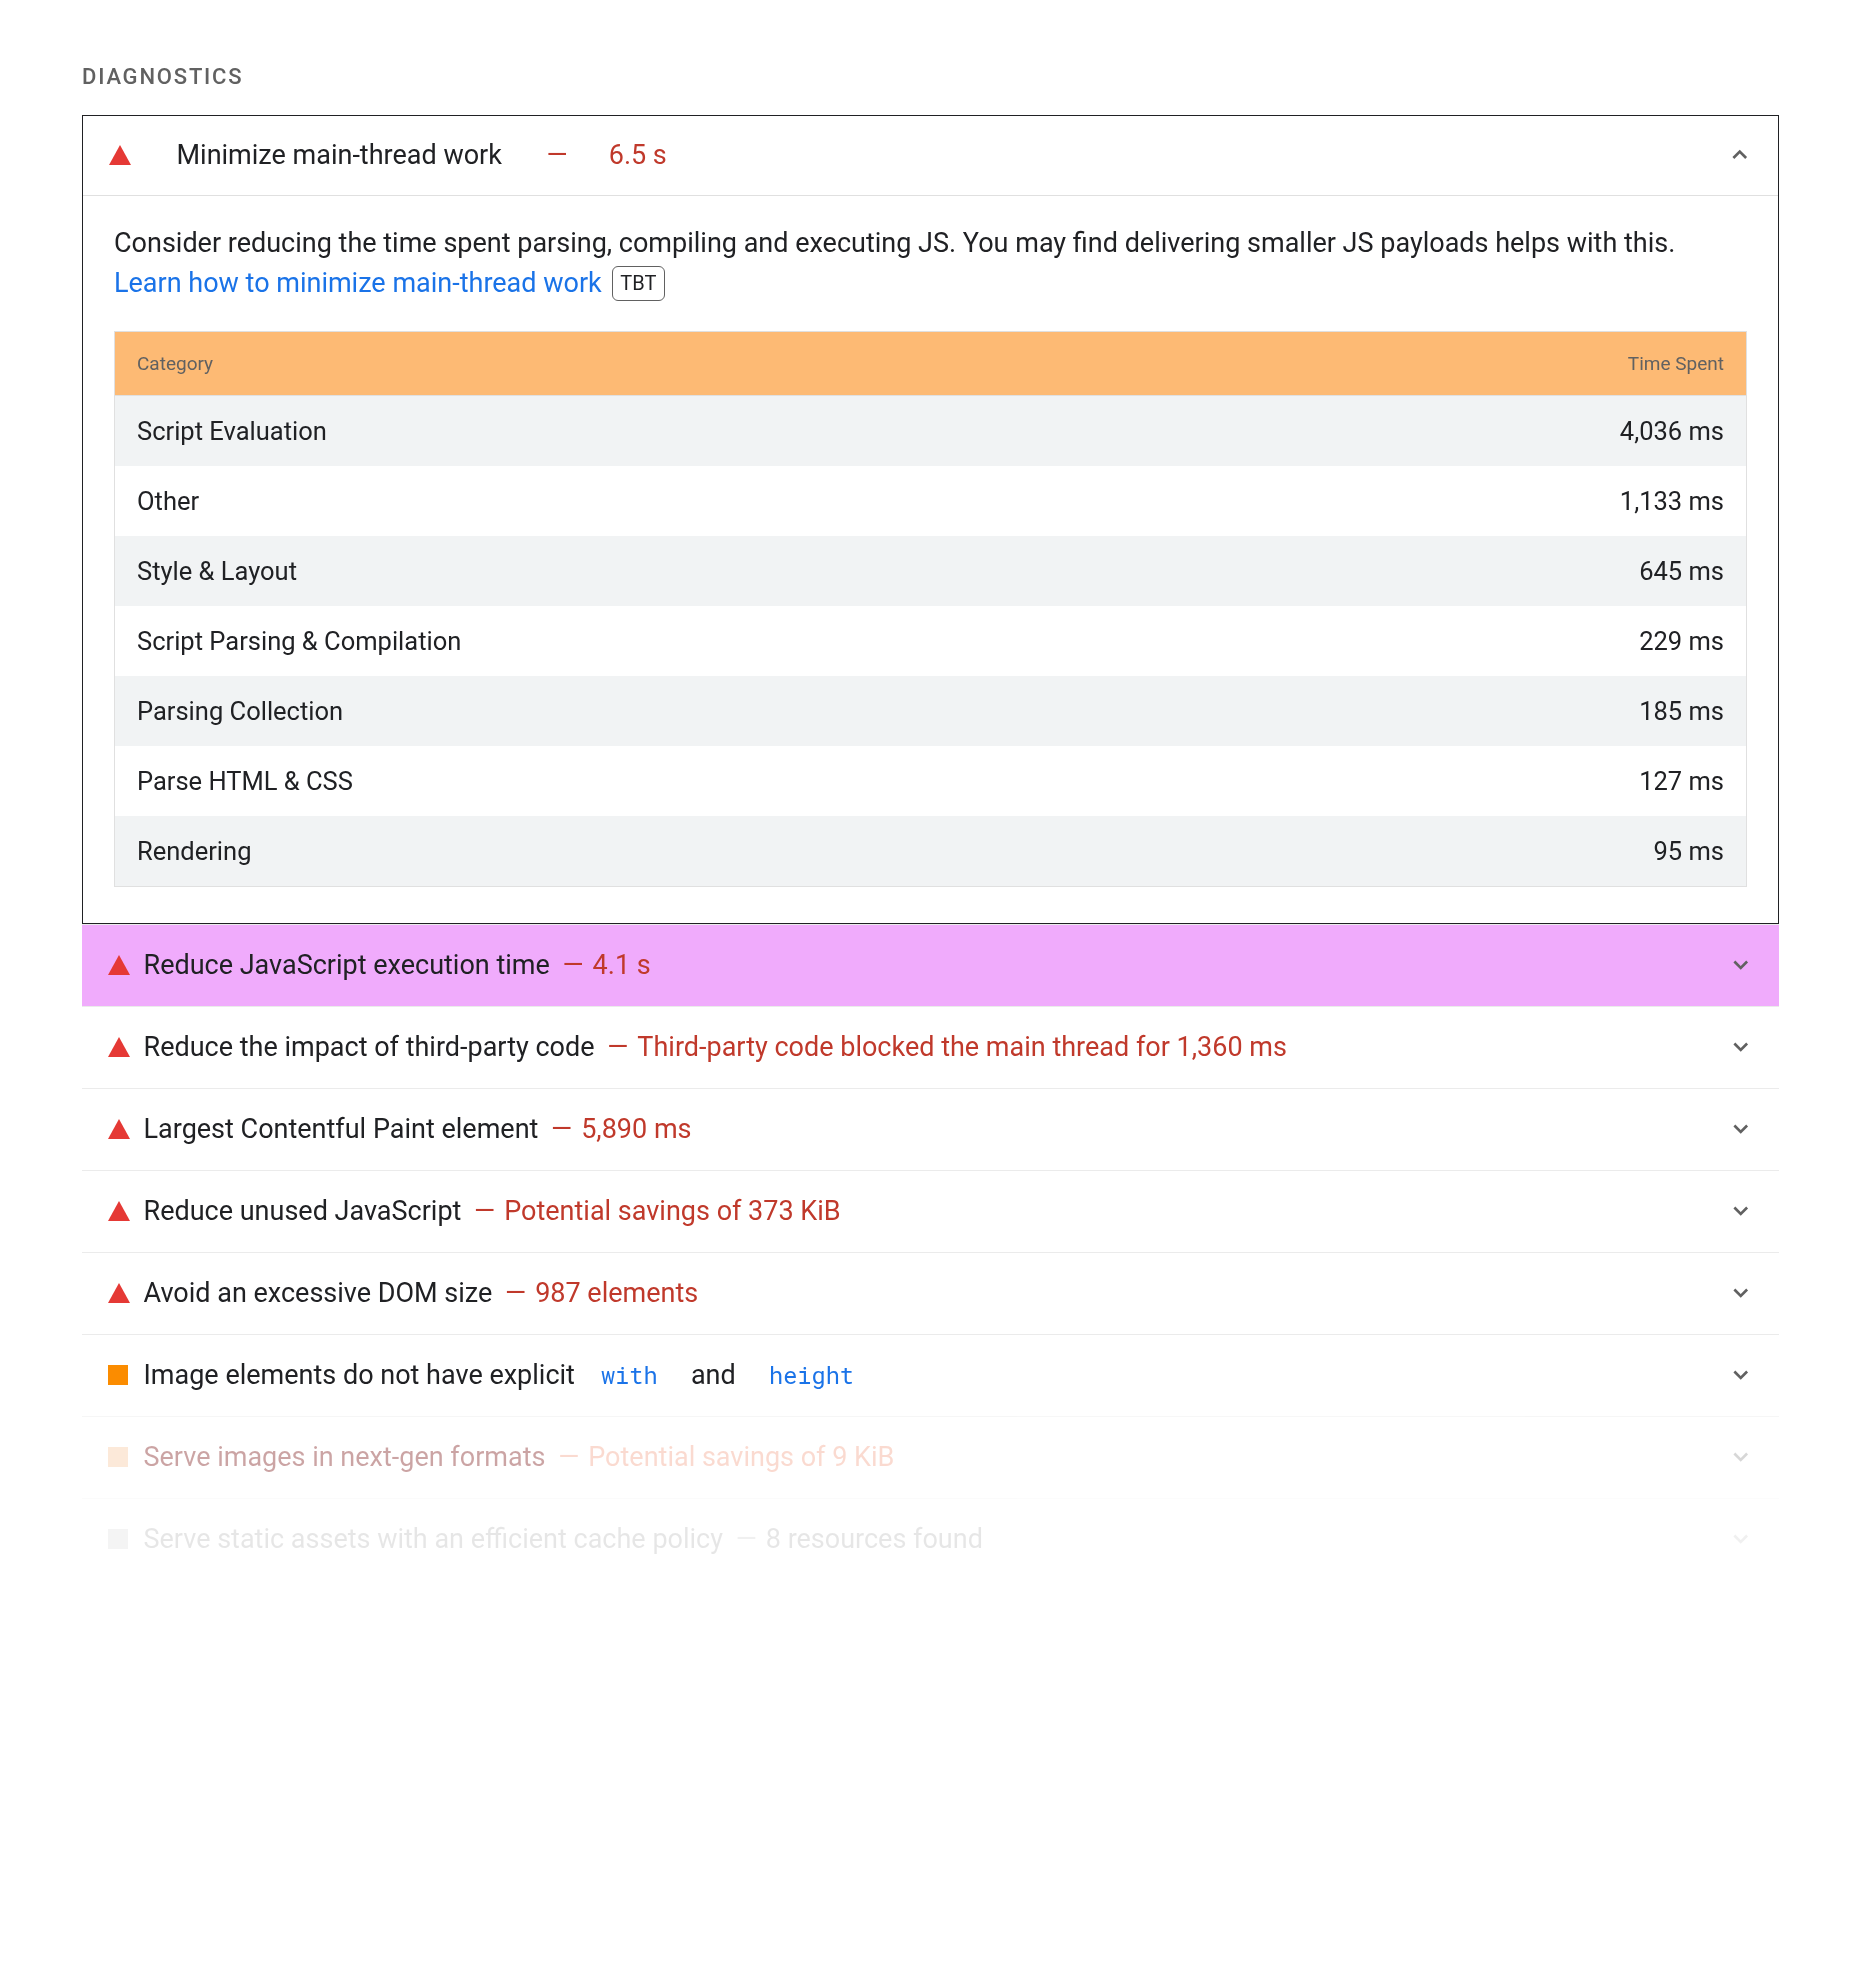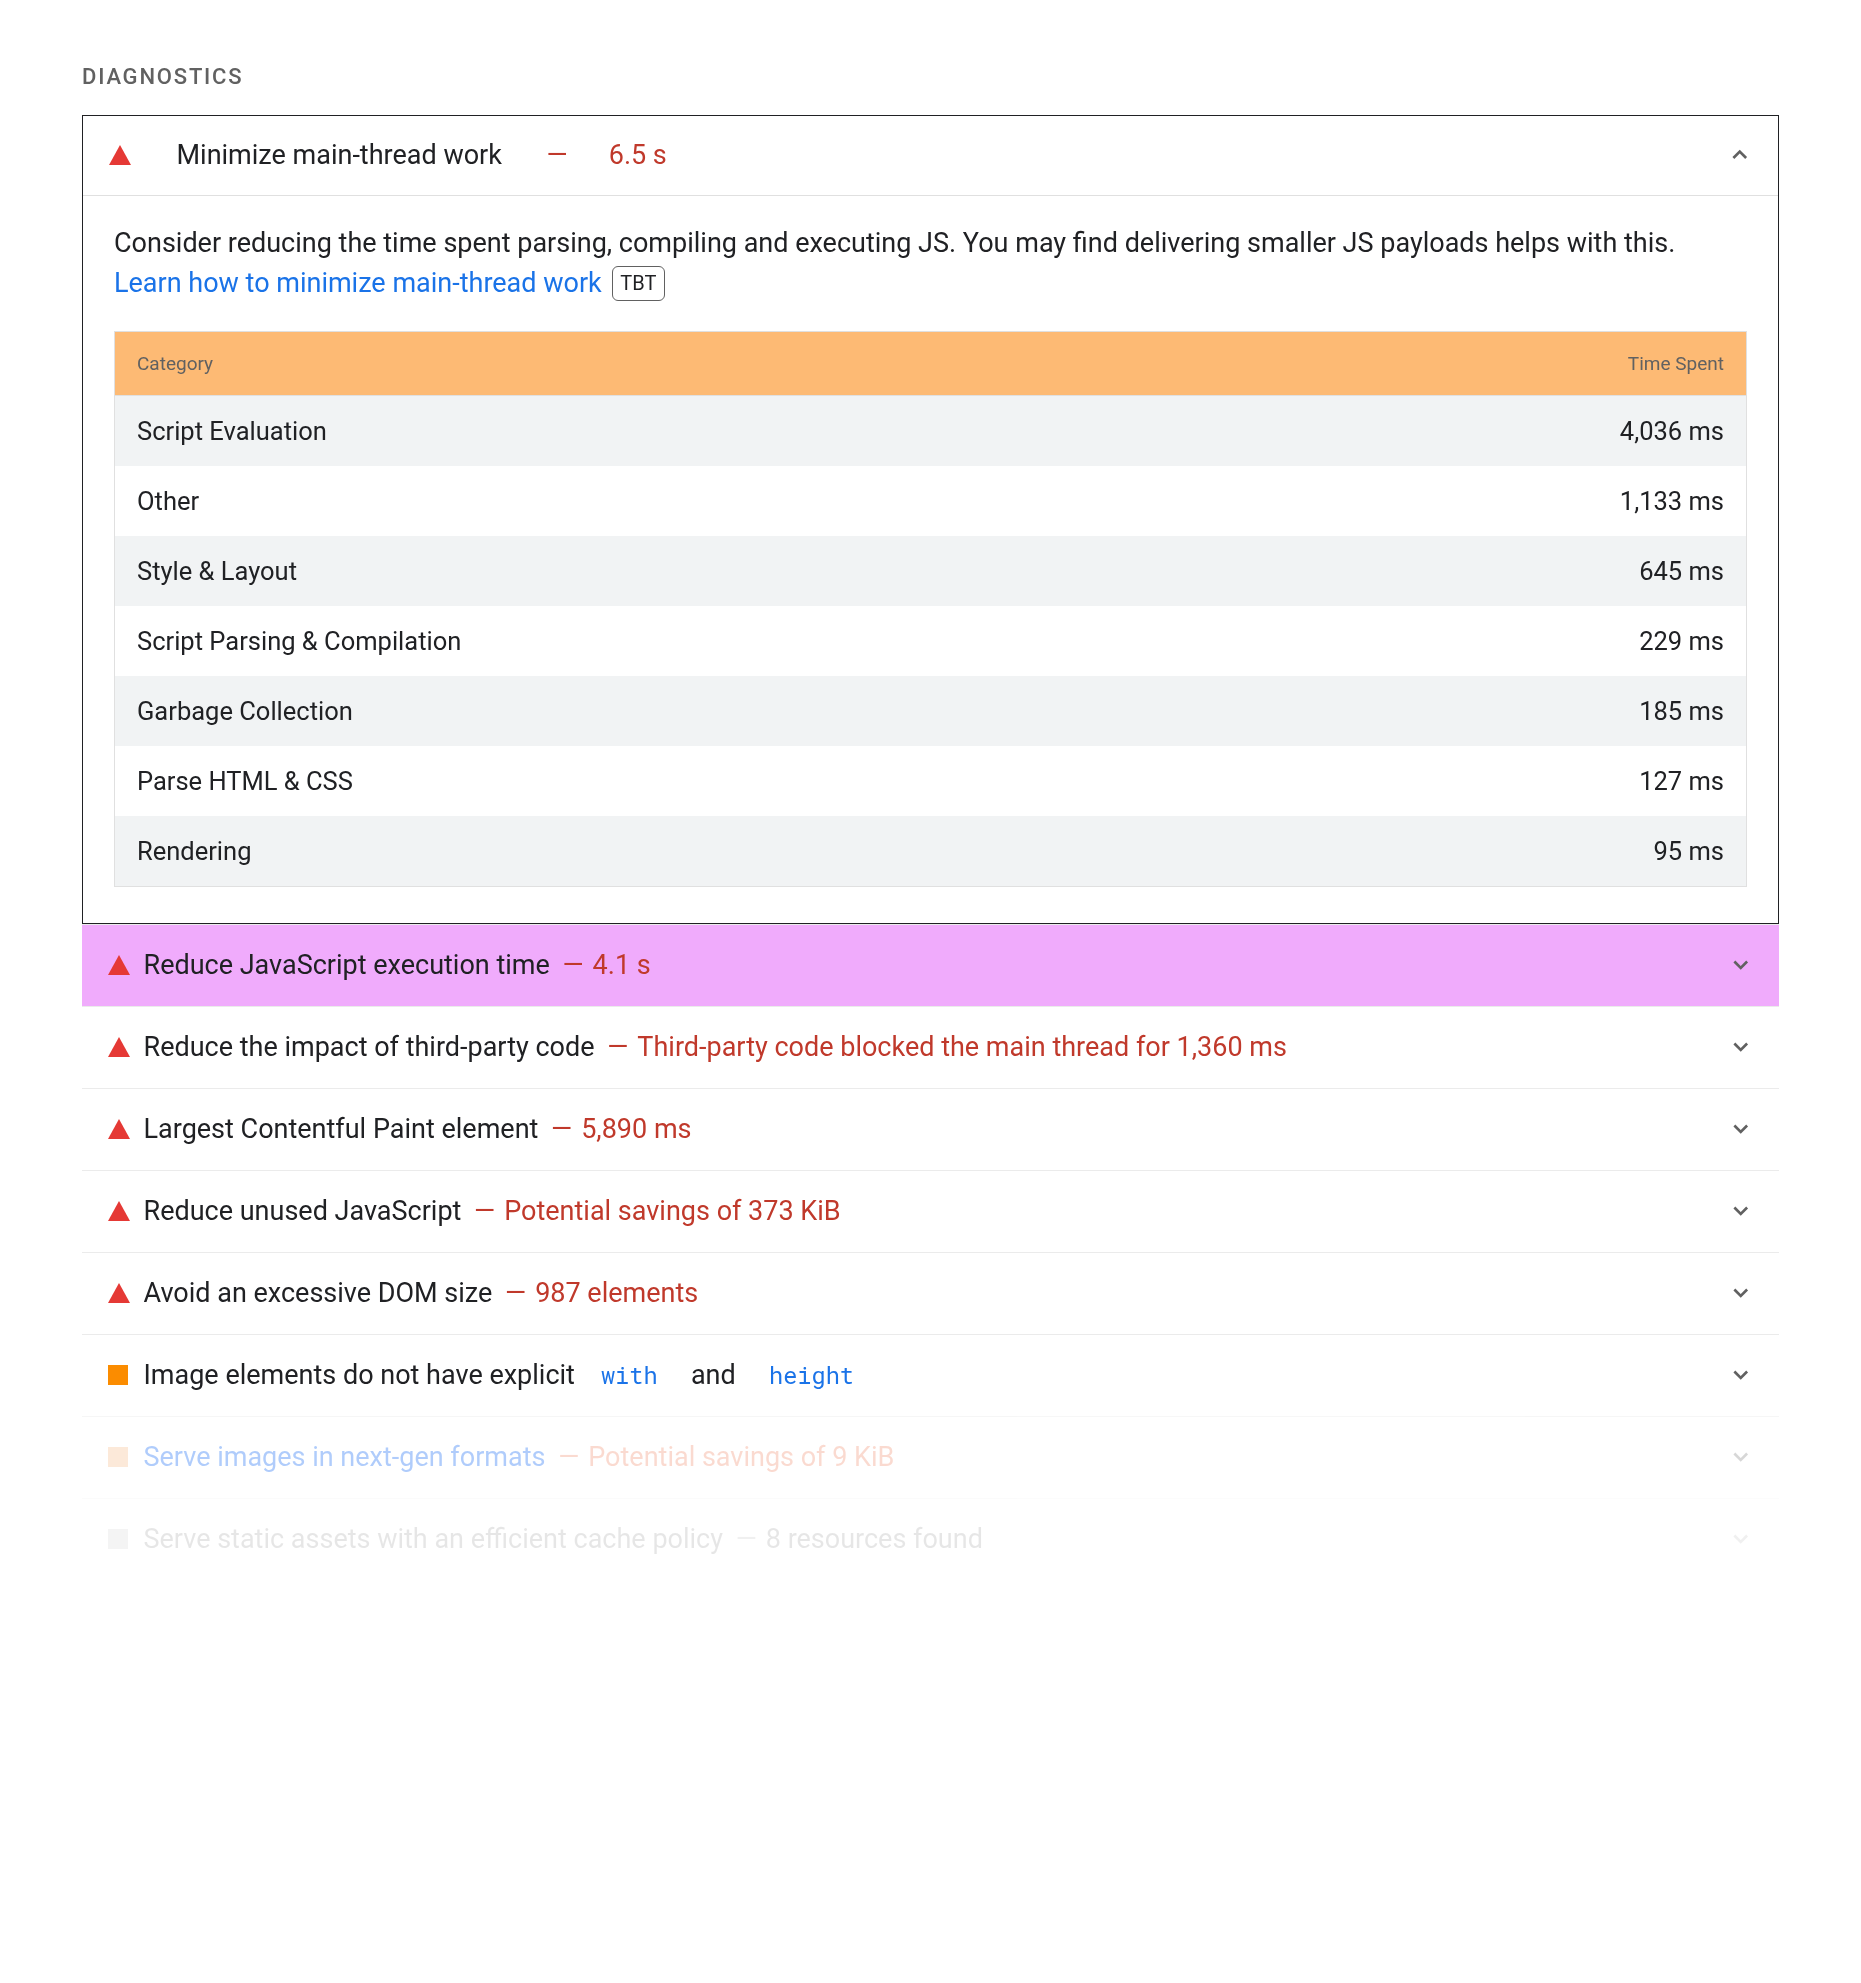--- a/index.html
+++ b/index.html
@@ -210,21 +210,21 @@
             </div>
             <div class="table-row">
               <span>Style &amp; Layout</span>
               <span class="col-right">645 ms</span>
             </div>
             <div class="table-row">
               <span>Script Parsing &amp; Compilation</span>
               <span class="col-right">229 ms</span>
             </div>
             <div class="table-row">
-              <span>Garbage Collection</span>
+              <span>Parsing Collection</span>
               <span class="col-right">185 ms</span>
             </div>
             <div class="table-row">
               <span>Parse HTML &amp; CSS</span>
               <span class="col-right">127 ms</span>
             </div>
             <div class="table-row">
               <span>Rendering</span>
               <span class="col-right">95 ms</span>
             </div>
@@ -321,21 +321,21 @@
       <svg width="25.5" height="25.5" viewBox="0 0 24 24" fill="none" stroke="#616161" stroke-width="2.5">
           <polyline points="6 9 12 15 18 9"></polyline>
         </svg>
     </span>
   </div>
 
   <div class="row fade1">
     <span class="icon-col">
         <span class="square-orange pale"></span>
       </span>
-    <span class="title-text" style="color:#3b82f6">Serve images in next-gen formats</span>
+    <span class="title-text" style="color:#7f1d1d">Serve images in next-gen formats</span>
     <span class="dash metric-light">—</span>
     <span class="metric metric-light">Potential savings of 9 KiB</span>
     <span class="spacer"></span>
     <span class="chevron">
       <svg width="25.5" height="25.5" viewBox="0 0 24 24" fill="none" stroke="#9e9e9e" stroke-width="2.5">
           <polyline points="6 9 12 15 18 9"></polyline>
         </svg>
     </span>
   </div>
 

